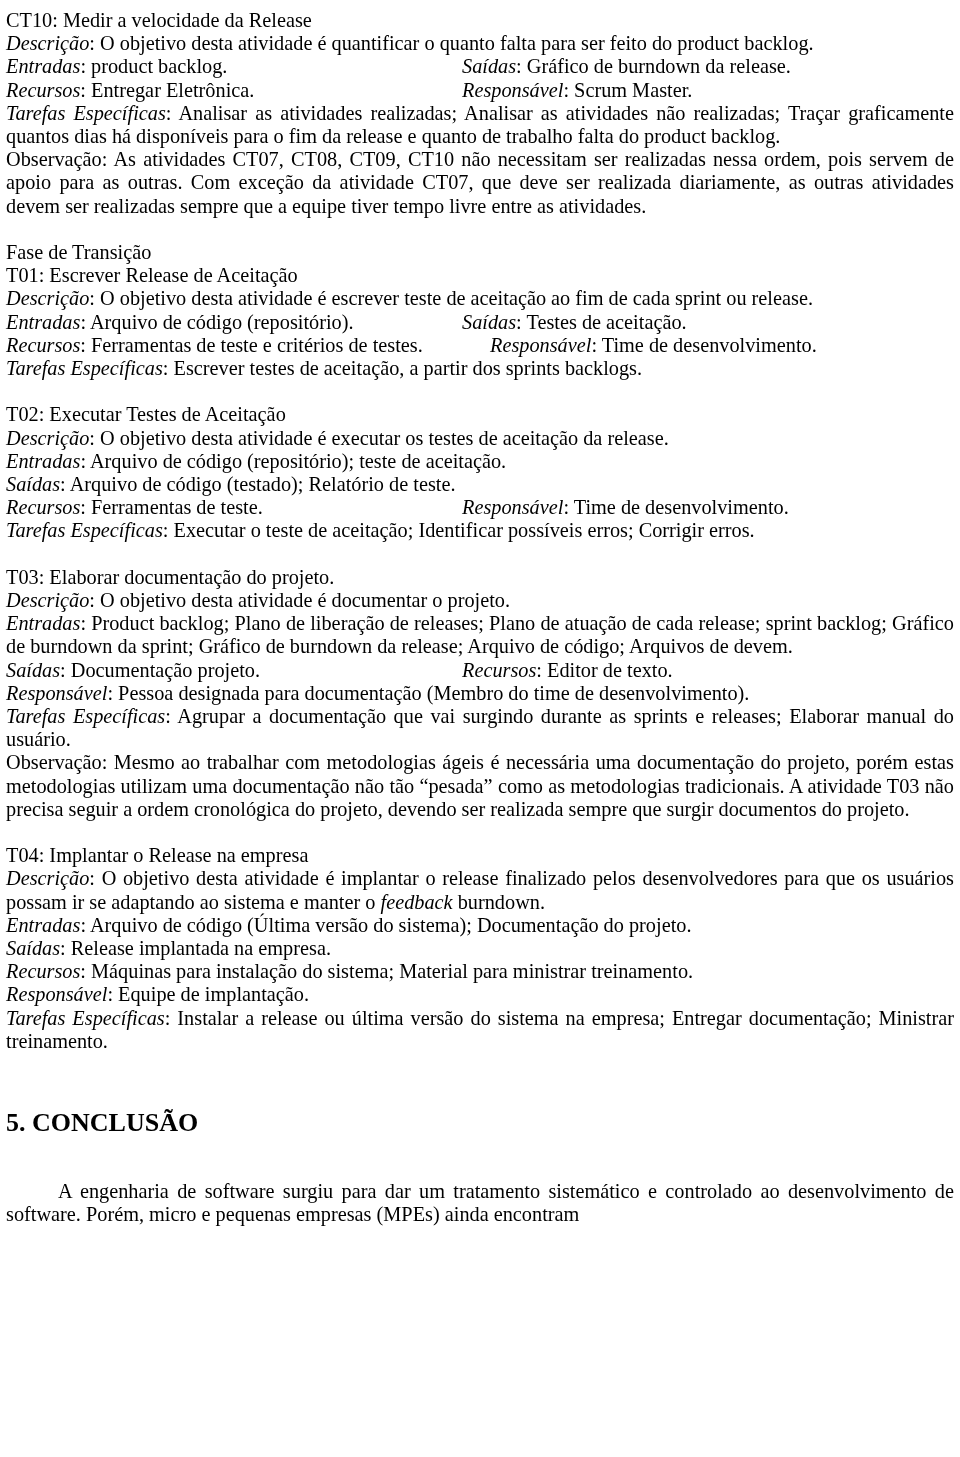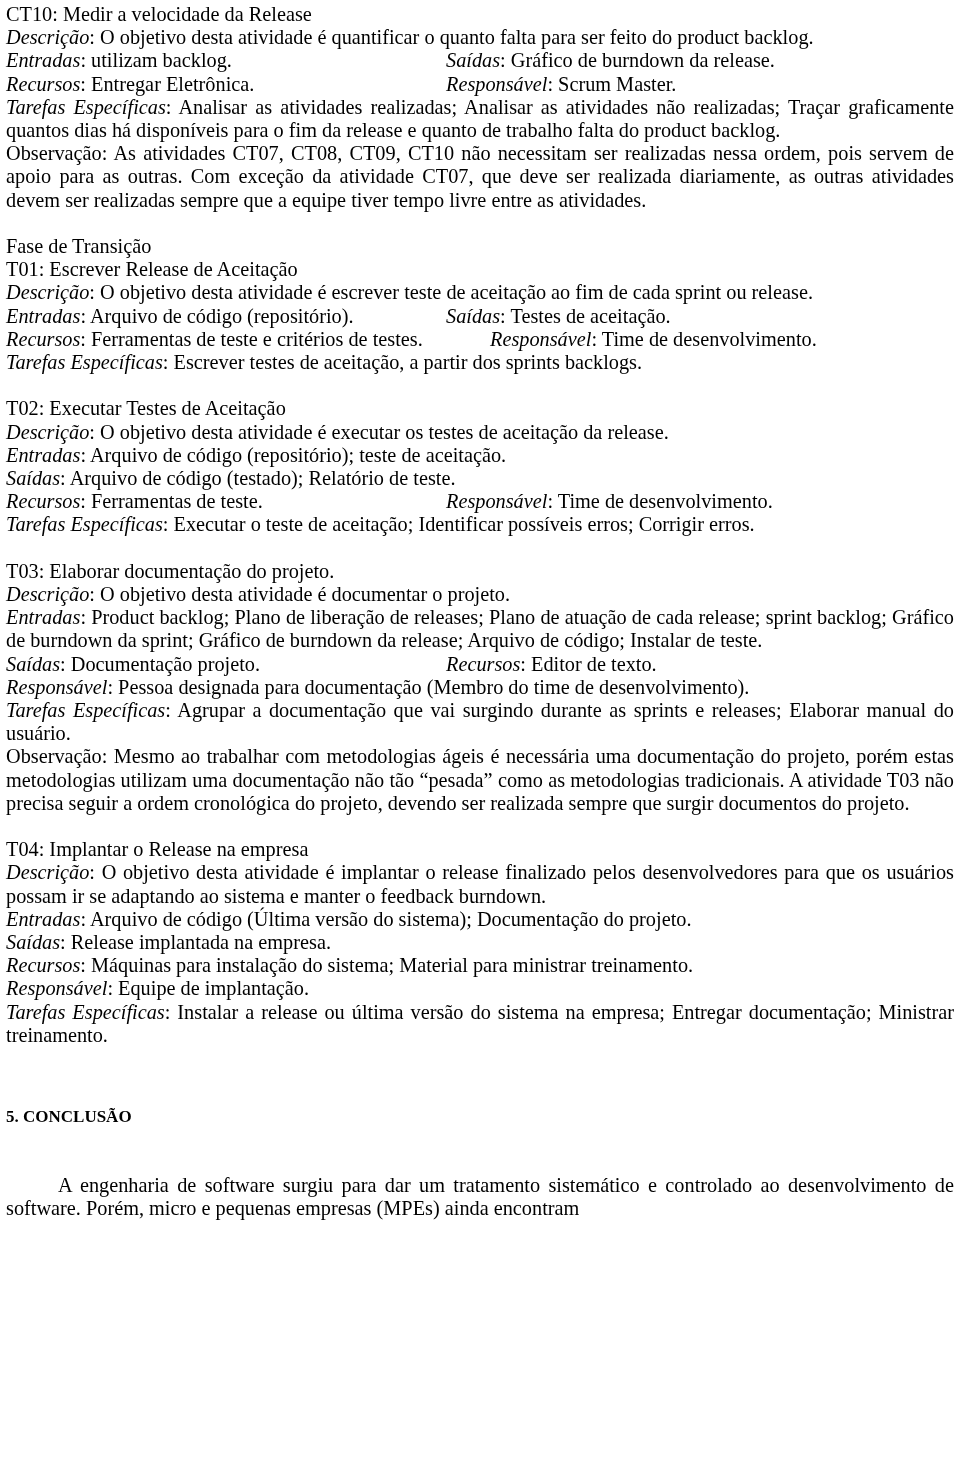--- a/index.html
+++ b/index.html
@@ -11,69 +11,69 @@
     font-family: "Liberation Serif", "DejaVu Serif", serif;
     color: #000000;
   }
   #page {
     position: relative;
     width: 960px;
     height: 1457px;
     overflow: hidden;
     background: #ffffff;
     box-sizing: border-box;
-    padding: 3px 6px 0 6px;
+    padding: 9px 6px 0 6px;
   }
   .doc {
     font-size: 20.3px;
     line-height: 23.2px;
   }
   .para {
     margin: 0;
     text-align: justify;
     text-justify: inter-word;
   }
   .para.nojust { text-align: left; }
   .lbl { font-style: italic; }
   .und { }
-  .ital { }
+  .ital { font-style: italic; }
   .row2 {
     display: block;
     position: relative;
     white-space: nowrap;
   }
   .row2 .c1 { display: inline-block; }
   .row2 .c2 {
     position: absolute;
-    left: 440px;
+    left: 456px;
     top: 0;
   }
   .row2 .c2.ind { left: 484px; }
   .blank { height: 23.2px; }
   .gap-conc { height: 58px; }
   .gap-after-h { height: 46px; }
   .heading-conc {
     font-weight: bold;
-    font-size: 17px;
+    font-size: 26px;
     line-height: 23.2px;
     margin: 0;
   }
   .indent { text-indent: 52px; }
 </style>
 </head>
 <body>
 
 <div id="page" class="doc">
 
   <div>
     <p class="para nojust">CT10: Medir a velocidade da Release</p>
 
     <p class="para nojust"><span class="lbl">Descrição</span><span>: O objetivo desta atividade é quantificar o quanto falta para ser feito do product backlog.</span></p>
 
-    <p class="para nojust row2"><span class="c1"><span class="lbl">Entradas</span><span>: utilizam backlog.</span></span><span class="c2"><span class="lbl">Saídas</span><span>: Gráfico de burndown da release.</span></span></p>
+    <p class="para nojust row2"><span class="c1"><span class="lbl">Entradas</span><span>: product backlog.</span></span><span class="c2"><span class="lbl">Saídas</span><span>: Gráfico de burndown da release.</span></span></p>
 
     <p class="para nojust row2"><span class="c1"><span class="lbl">Recursos</span><span>: Entregar Eletrônica.</span></span><span class="c2"><span class="lbl">Responsável</span><span>: Scrum Master.</span></span></p>
 
     <p class="para"><span class="lbl">Tarefas Específicas</span><span>: Analisar as atividades realizadas; Analisar as atividades não realizadas; Traçar graficamente quantos dias há disponíveis para o fim da release e quanto de trabalho falta do product backlog.</span></p>
 
     <p class="para"><span class="und">Observação</span><span>: As atividades CT07, CT08, CT09, CT10 não necessitam ser realizadas nessa ordem, pois servem de apoio para as outras. Com exceção da atividade CT07, que deve ser realizada diariamente, as outras atividades devem ser realizadas sempre que a equipe tiver tempo livre entre as atividades.</span></p>
   </div>
 
   <div class="blank"></div>
 
@@ -107,21 +107,21 @@
     <p class="para nojust"><span class="lbl">Tarefas Específicas</span><span>: Executar o teste de aceitação; Identificar possíveis erros; Corrigir erros.</span></p>
   </div>
 
   <div class="blank"></div>
 
   <div>
     <p class="para nojust">T03: Elaborar documentação do projeto.</p>
 
     <p class="para nojust"><span class="lbl">Descrição</span><span>: O objetivo desta atividade é documentar o projeto.</span></p>
 
-    <p class="para"><span class="lbl">Entradas</span><span>: Product backlog; Plano de liberação de releases; Plano de atuação de cada release; sprint backlog; Gráfico de burndown da sprint; Gráfico de burndown da release; Arquivo de código; Instalar de teste.</span></p>
+    <p class="para"><span class="lbl">Entradas</span><span>: Product backlog; Plano de liberação de releases; Plano de atuação de cada release; sprint backlog; Gráfico de burndown da sprint; Gráfico de burndown da release; Arquivo de código; Arquivos de devem.</span></p>
 
     <p class="para nojust row2"><span class="c1"><span class="lbl">Saídas</span><span>: Documentação projeto.</span></span><span class="c2"><span class="lbl">Recursos</span><span>: Editor de texto.</span></span></p>
 
     <p class="para nojust"><span class="lbl">Responsável</span><span>: Pessoa designada para documentação (Membro do time de desenvolvimento).</span></p>
 
     <p class="para"><span class="lbl">Tarefas Específicas</span><span>: Agrupar a documentação que vai surgindo durante as sprints e releases; Elaborar manual do usuário.</span></p>
 
     <p class="para"><span class="und">Observação</span><span>: Mesmo ao trabalhar com metodologias ágeis é necessária uma documentação do projeto, porém estas metodologias utilizam uma documentação não tão “pesada” como as metodologias tradicionais. A atividade T03 não precisa seguir a ordem cronológica do projeto, devendo ser realizada sempre que surgir documentos do projeto.</span></p>
   </div>
 

